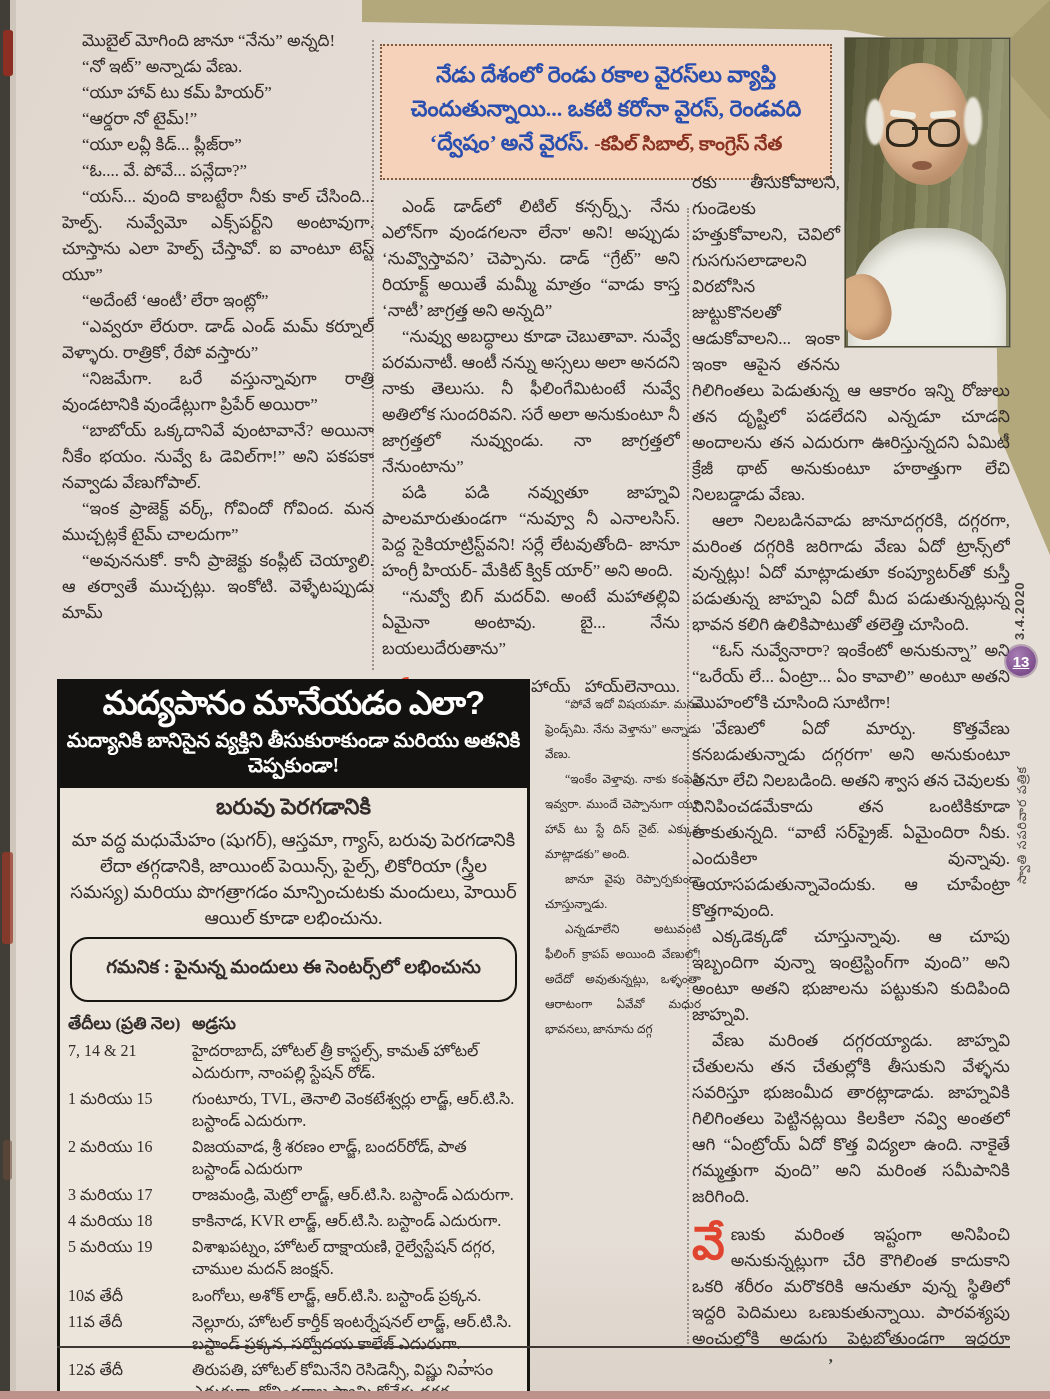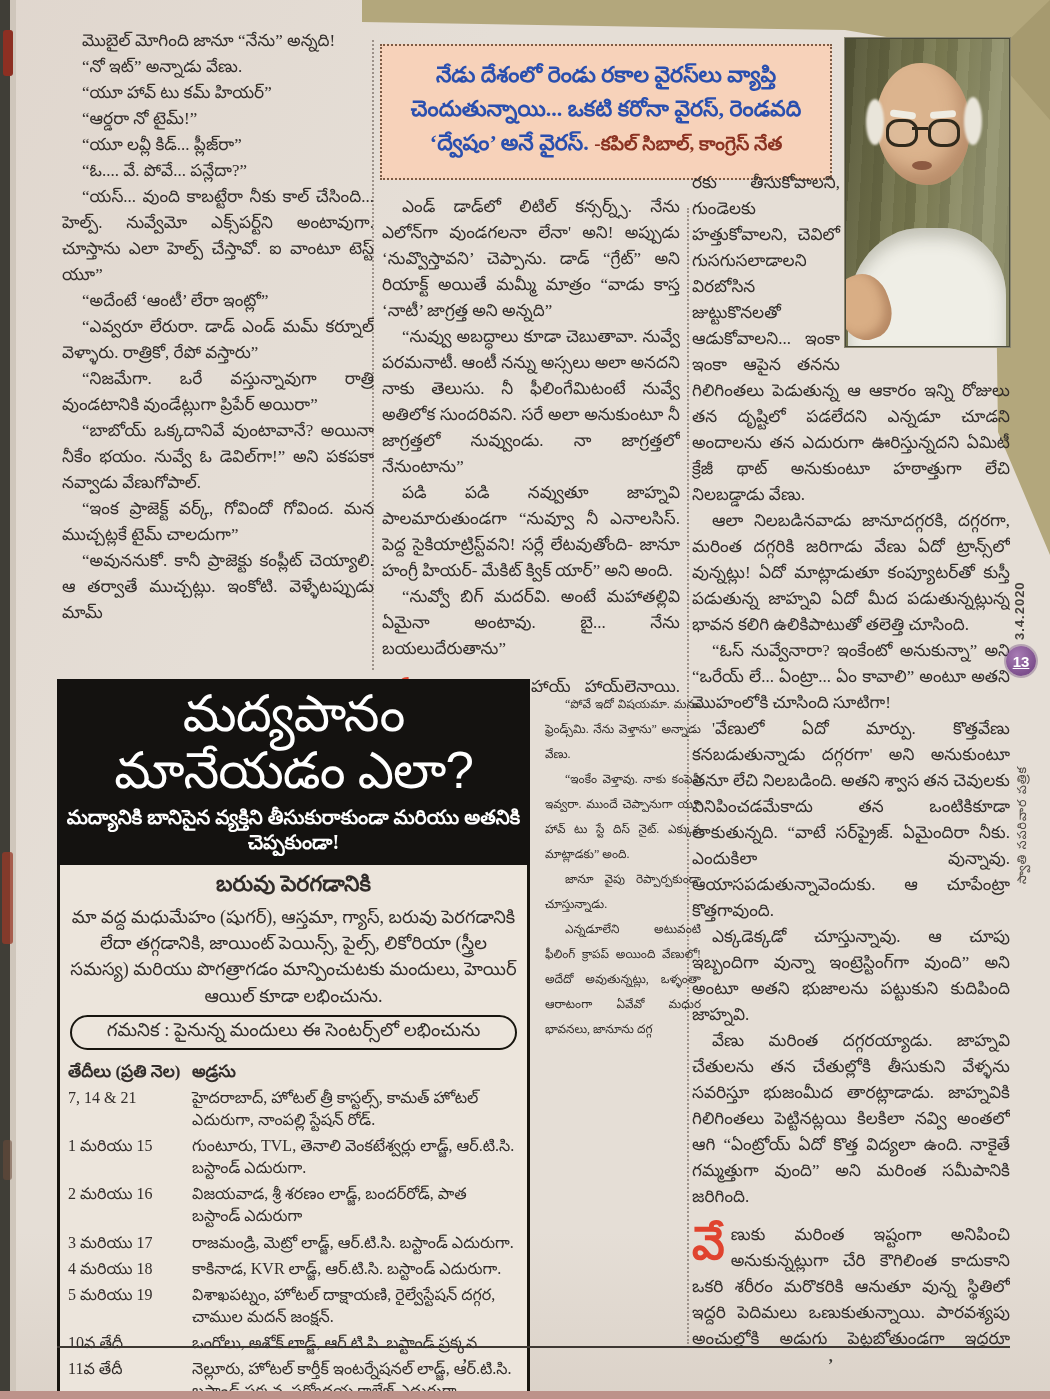--- a/index.html
+++ b/index.html
@@ -68,28 +68,28 @@
          background:radial-gradient(circle at 38% 32%, #a87cb4, #7d4f8d 70%);
          color:#fff;font-family:"Liberation Sans",sans-serif;font-size:15px;font-weight:bold;
          display:flex;align-items:center;justify-content:center;box-shadow:0 0 0 2px rgba(94,58,112,.35);text-decoration:underline;}
   .vtext{writing-mode:vertical-rl;transform:rotate(180deg);
          font-family:"Liberation Sans",sans-serif;color:#44403c;letter-spacing:1px;}
   .vdate{left:1012px;top:548px;height:92px;font-size:13px;font-weight:bold;}
   .vmag{left:1013px;top:688px;height:196px;font-size:12.5px;color:#4a443f;}
   
   .ad{left:57px;top:679px;width:473px;}
   .ad-banner{background:#141210;color:#fff;text-align:center;padding:6px 6px 10px;}
-  .ad-headline{font-size:51px;font-weight:normal;line-height:1.12;letter-spacing:-1px;
+  .ad-headline{font-size:33px;font-weight:bold;line-height:1.12;letter-spacing:-1px;
                font-family:"Liberation Sans",sans-serif;}
   .ad-subheadline{font-size:20px;font-weight:bold;margin-top:6px;line-height:1.25;}
   .ad-box{border:3px solid #17150f;border-top:none;background:#ece5dc;padding:4px 8px 0;}
   .ad-section-title{font-size:22px;font-weight:bold;text-align:center;margin:2px 0;font-family:Liberation Serif, serif;}
   .ad-text{font-size:18px;line-height:1.45;text-align:center;margin:2px 2px 6px;}
-  .ad-notice{border:2px solid #17150f;border-radius:18px;font-weight:normal;font-size:18.5px;
-             text-align:center;padding:3px 8px;margin:4px 2px 8px;}
+  .ad-notice{border:2px solid #17150f;border-radius:18px;font-weight:bold;font-size:18.5px;
+             text-align:center;padding:18px 8px;margin:4px 2px 8px;}
   .ad-table{width:100%;border-collapse:collapse;font-size:16px;line-height:1.38;}
   .ad-table td{vertical-align:top;padding:2px 0;}
   .ad-table td.d{width:118px;white-space:nowrap;padding-right:6px;}
   .ad-table tr.hdr td{font-weight:bold;font-size:17px;}
   .hr-bottom{left:57px;top:1346px;width:953px;height:2px;background:#3d3833;}
   .bottom-strip{left:0;top:1391px;width:1050px;height:8px;background:#bd928a;}
   .mark{color:#3b3a35;font-size:16px;font-weight:bold;}
 </style>
 </head>
 <body>

